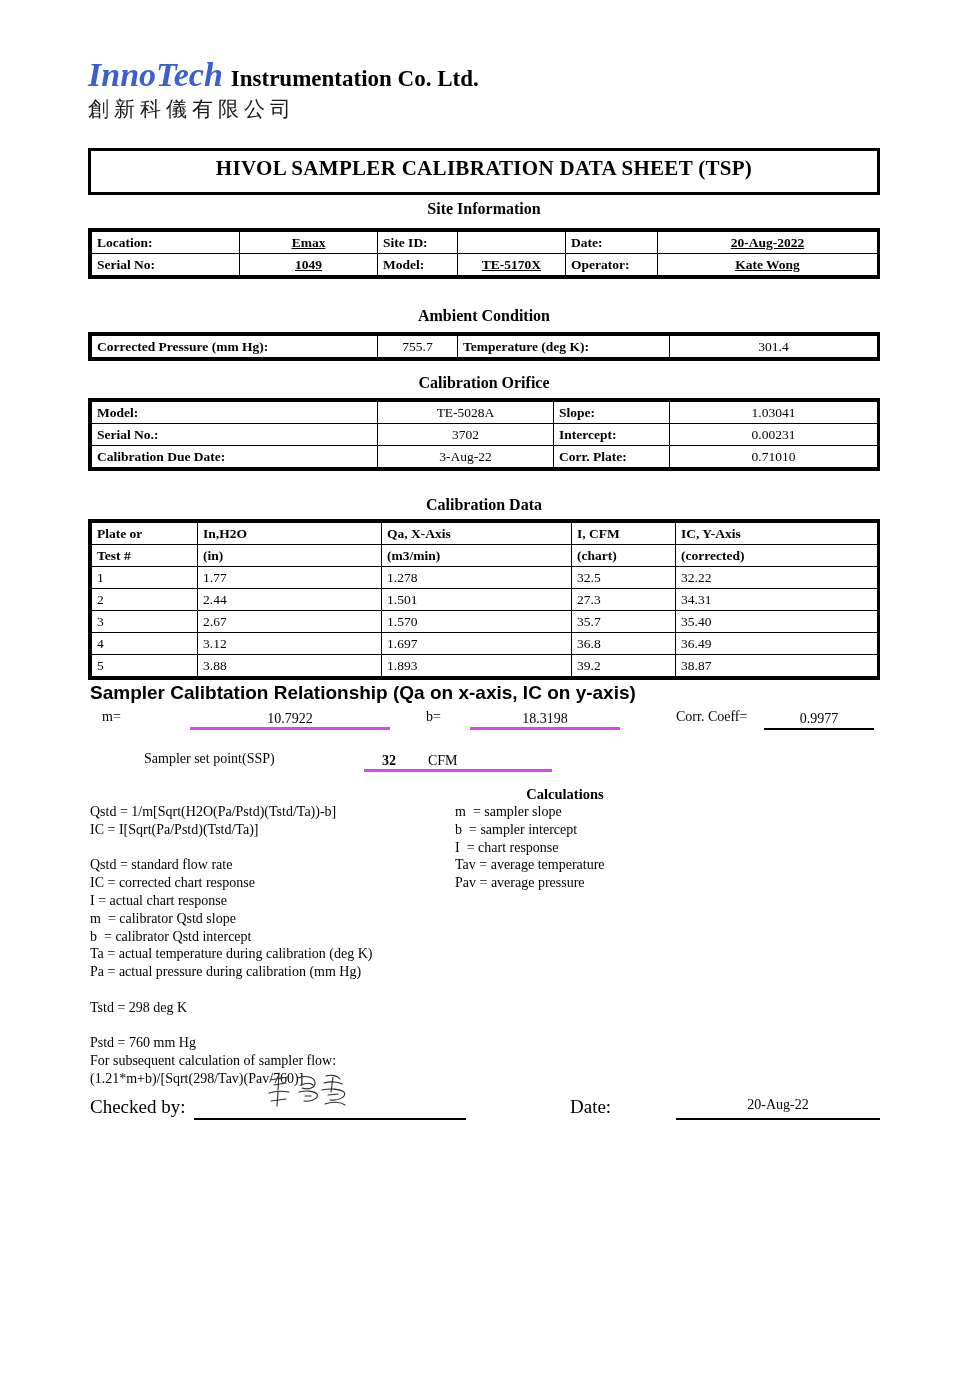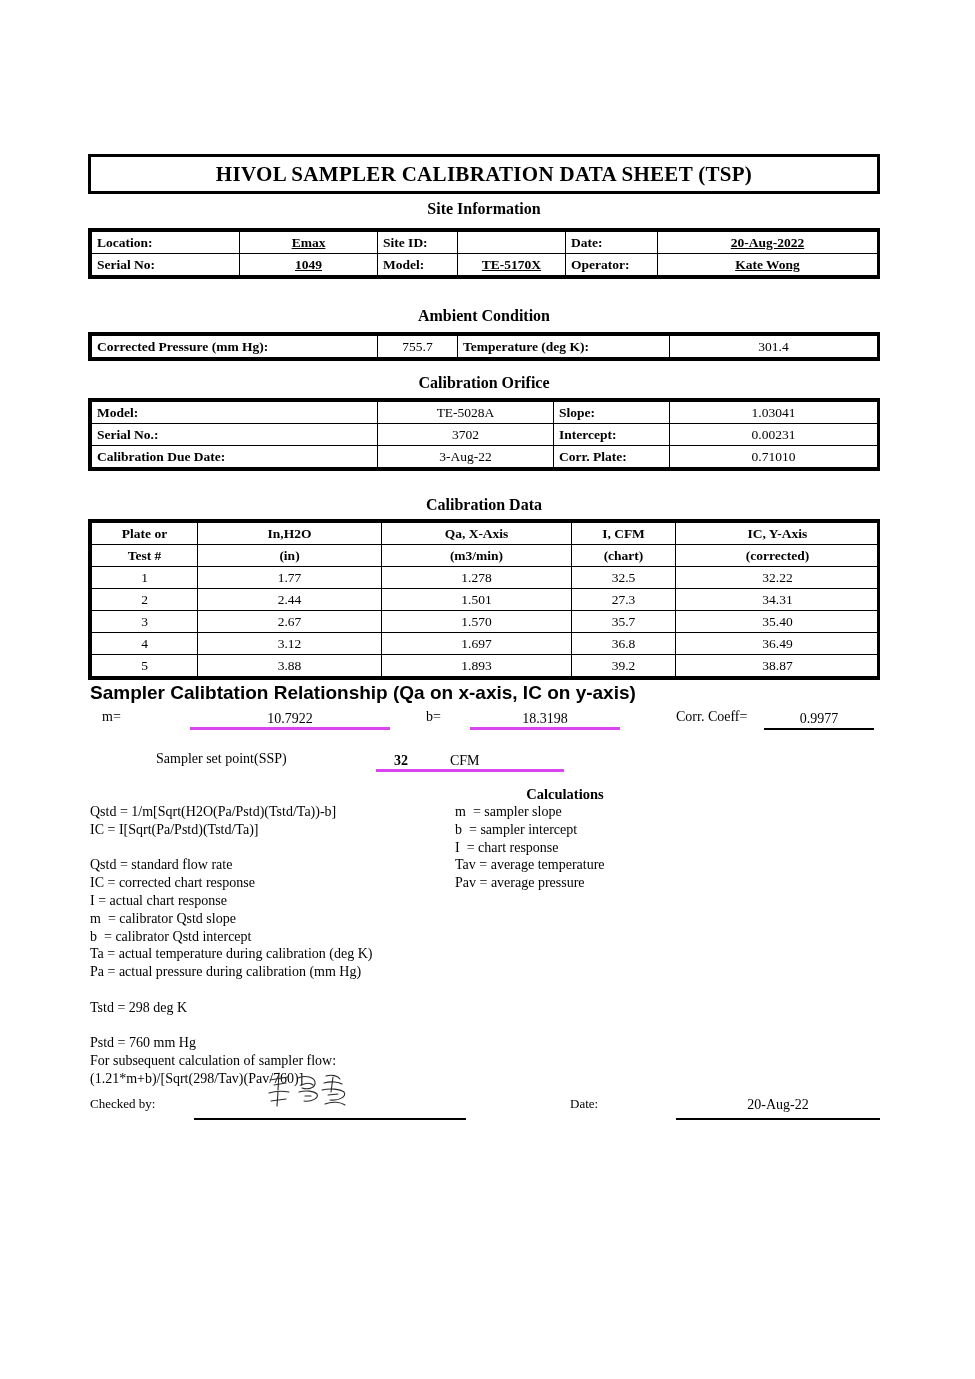--- a/index.html
+++ b/index.html
@@ -59,22 +59,22 @@
   
   .frame {
     position: absolute;
     left: 88px;
     width: 792px;
     border: 3px solid #000000;
     box-sizing: border-box;
     background: #fff;
   }
   .title-frame {
-    top: 154px;
-    height: 40px;
+    top: 148px;
+    height: 47px;
   }
   .title-frame .title-text {
     font-family: "Liberation Serif", serif;
     font-weight: bold;
     font-size: 21px;
     text-align: center;
     line-height: 34px;
     letter-spacing: 0.3px;
   }
 
@@ -109,21 +109,21 @@
 
   
   .site-frame { top: 228px; }
   
   .amb-frame { top: 332px; }
   
   .ori-frame { top: 398px; }
   
   .data-frame { top: 519px; }
   .data-frame td {
-    text-align: center;
+    text-align: left;
     height: 20px;
     font-size: 13.5px;
     padding: 1px 3px;
   }
   .data-frame td.hdr { font-weight: bold; }
 
   
   .rel-head {
     position: absolute;
     left: 90px;
@@ -152,21 +152,21 @@
     text-align: center;
     font-family: "Liberation Serif", serif;
     font-size: 14px;
     height: 21px;
     line-height: 19px;
     box-sizing: border-box;
   }
   .ssp-row {
     position: absolute;
     top: 751px;
-    left: 88px;
+    left: 76px;
     width: 792px;
     height: 26px;
   }
 
   
   .calc-head {
     position: absolute;
     left: 440px;
     top: 786px;
     width: 250px;
@@ -198,21 +198,21 @@
   .foot {
     position: absolute;
     left: 88px;
     top: 1096px;
     width: 792px;
     height: 34px;
   }
   .foot-lbl {
     position: absolute;
     font-family: "Liberation Serif", serif;
-    font-size: 13px;
+    font-size: 19px;
     top: 0;
   }
   .sig-line {
     position: absolute;
     border-bottom: 2px solid #000000;
     height: 22px;
     top: 0;
   }
   .sig-mark {
     position: absolute;
@@ -227,20 +227,26 @@
     font-family: "Liberation Serif", serif;
     font-size: 14px;
     top: 1px;
   }
 </style>
 </head>
 <body>
 
 <div class="page">
 
+  <div class="header">
+    <div class="logo-line">
+      <span class="logo-inno">InnoTech</span><span class="logo-instr">Instrumentation Co. Ltd.</span>
+    </div>
+    <div class="logo-cjk">創新科儀有限公司</div>
+  </div>
 
   <div class="frame title-frame">
     <div class="title-text">HIVOL SAMPLER CALIBRATION  DATA SHEET (TSP)</div>
   </div>
 
   <div class="section-head" style="top:200px;">Site Information</div>
   <div class="frame site-frame">
     <table class="grid">
       <colgroup>
         <col style="width:148px">
@@ -394,21 +400,21 @@
     <span class="uline" style="left:102px; width:200px;">10.7922</span>
     <span class="inline-lbl" style="left:338px;">b=</span>
     <span class="uline" style="left:382px; width:150px;">18.3198</span>
     <span class="inline-lbl" style="left:588px;">Corr. Coeff=</span>
     <span class="uline" style="left:676px; width:110px; border-bottom:2px solid #000;">0.9977</span>
   </div>
 
   <div class="ssp-row">
     <span class="inline-lbl" style="left:68px;">Sampler set point(SSP)</span>
     <span class="uline" style="left:288px; width:188px; text-align:left;">
-      <span style="display:inline-block; width:50px; text-align:center;font-weight:bold;">32</span><span style="display:inline-block; margin-left:24px;">CFM</span>
+      <span style="display:inline-block; width:50px; text-align:center;font-weight:bold;">32</span><span style="display:inline-block; margin-left:14px;">CFM</span>
     </span>
   </div>
 
   <div class="calc-head">Calculations</div>
   <div class="formula-left">Qstd = 1/m[Sqrt(H2O(Pa/Pstd)(Tstd/Ta))-b]
 IC = I[Sqrt(Pa/Pstd)(Tstd/Ta)]
 
 Qstd = standard flow rate
 IC = corrected chart response
 I = actual chart response

